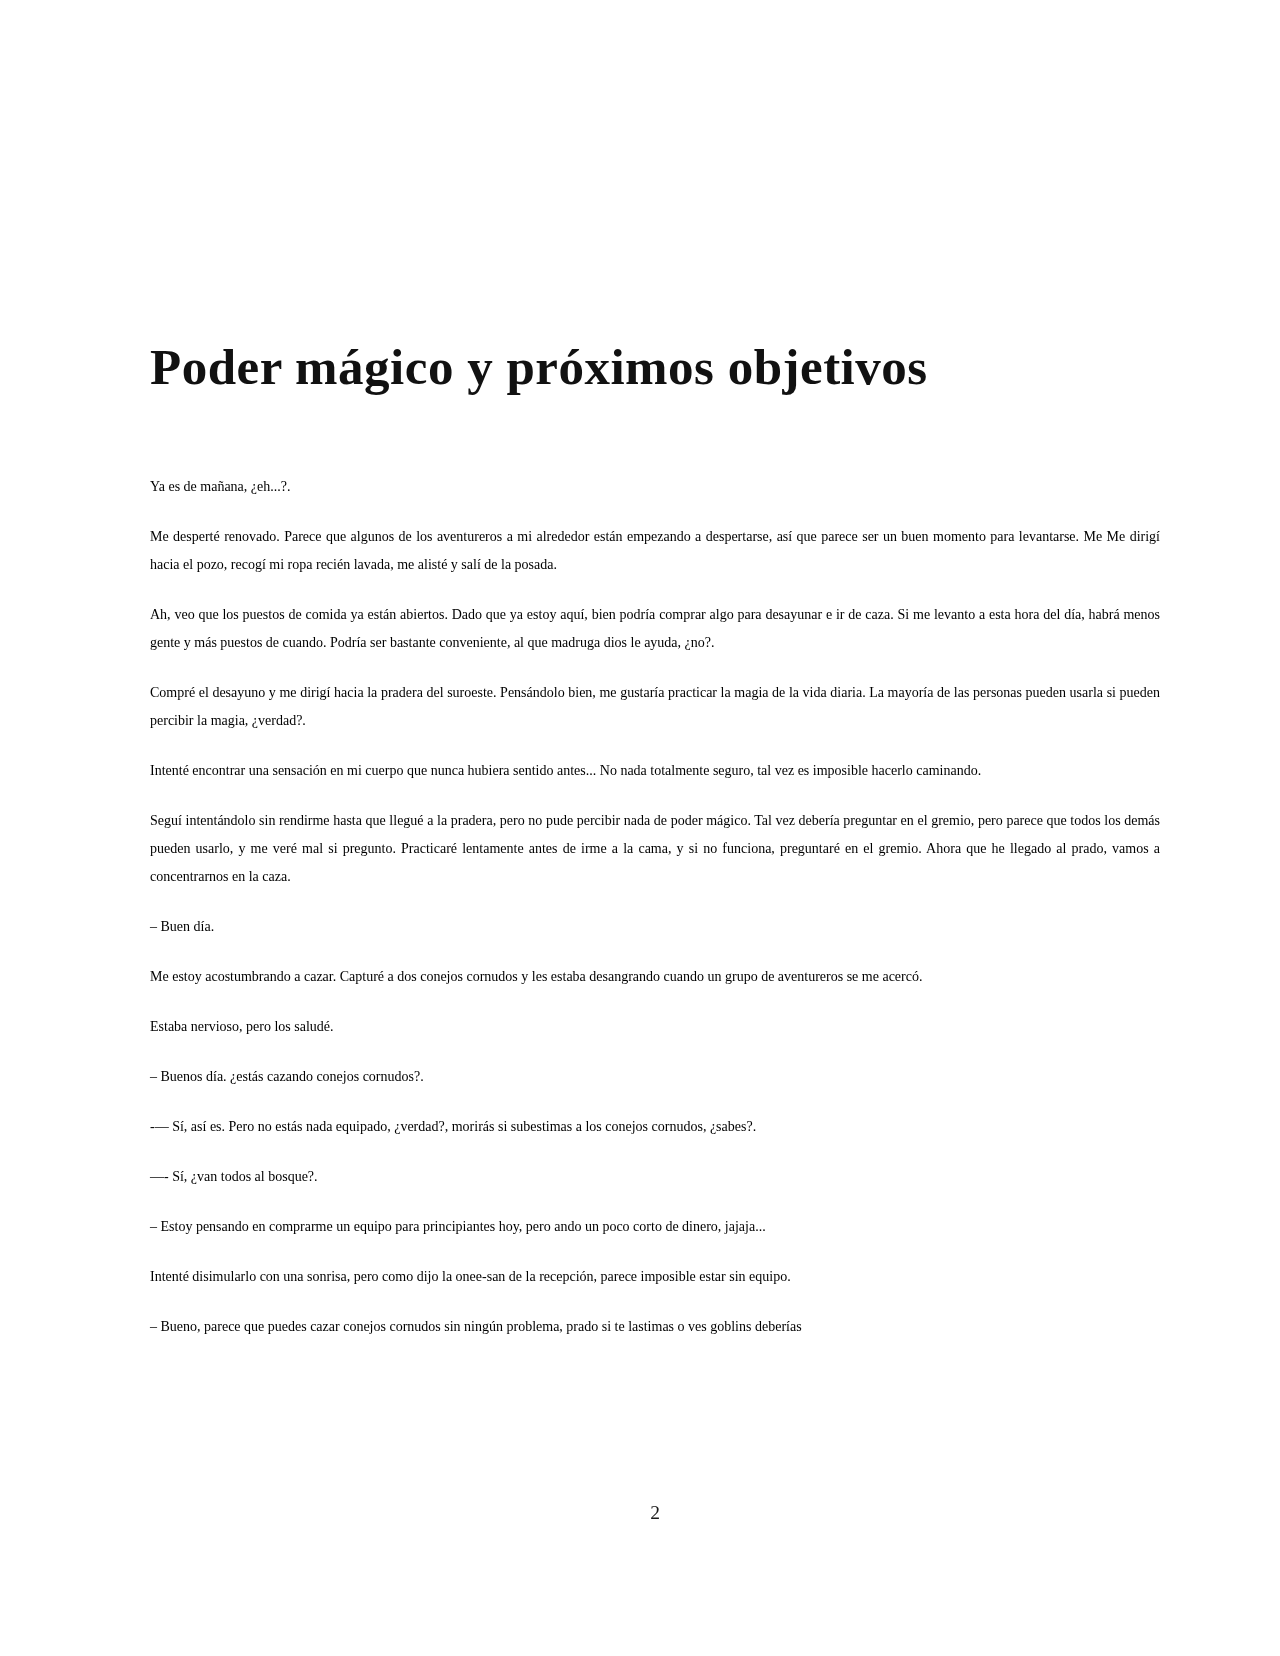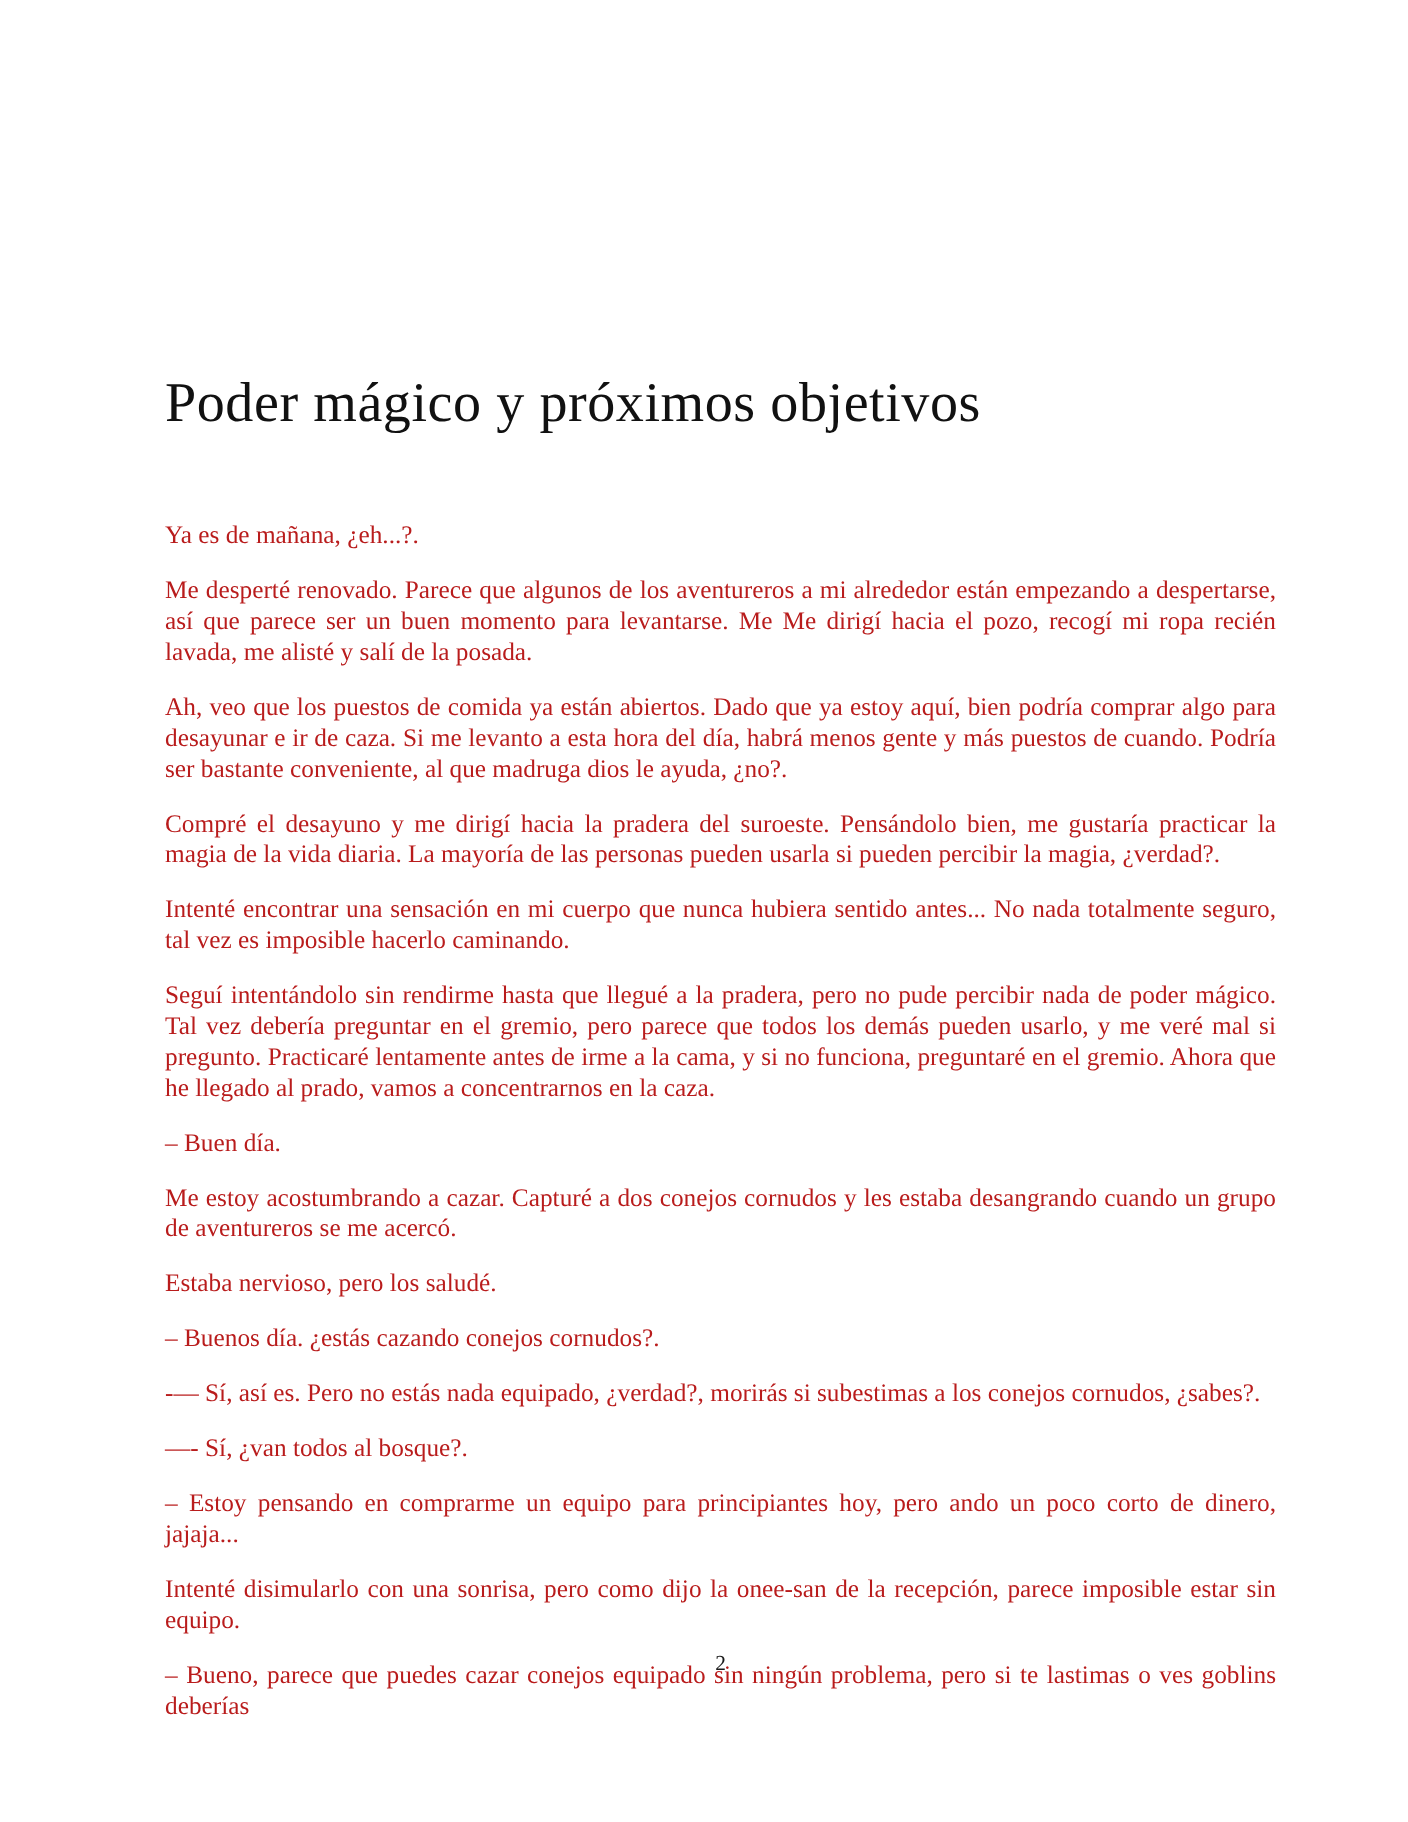--- a/index.html
+++ b/index.html
@@ -19,33 +19,33 @@
     box-sizing: border-box;
     width: 1280px;
     height: 1656px;
     padding: 341px 120px 0 150px; 
     position: relative;
   }
   h1.chapter-title {
     margin: 0;
     font-size: 51px;
     line-height: 52px;
-    font-weight: normal;
+    font-weight: bold;
     letter-spacing: 0.5px;
     color: #111111;
   }
   .body-text {
     margin-top: 80px;
   }
   .body-text p {
     margin: 0 0 22px 0;
-    font-size: 23px;
+    font-size: 14px;
     line-height: 28px;
     text-align: justify;
-    color: #b91c1c;
+    color: #000000;
   }
   .page-footer {
     position: absolute;
     left: 150px;
     top: 1502px;
     width: 1010px;
     text-align: center;
     font-size: 19.5px;
     color: #1a1a1a;
   }
@@ -64,17 +64,17 @@
     <p>Intenté encontrar una sensación en mi cuerpo que nunca hubiera sentido antes... No nada totalmente seguro, tal vez es imposible hacerlo caminando.</p>
     <p>Seguí intentándolo sin rendirme hasta que llegué a la pradera, pero no pude percibir nada de poder mágico. Tal vez debería preguntar en el gremio, pero parece que todos los demás pueden usarlo, y me veré mal si pregunto. Practicaré lentamente antes de irme a la cama, y si no funciona, preguntaré en el gremio. Ahora que he llegado al prado, vamos a concentrarnos en la caza.</p>
     <p>– Buen día.</p>
     <p>Me estoy acostumbrando a cazar. Capturé a dos conejos cornudos y les estaba desangrando cuando un grupo de aventureros se me acercó.</p>
     <p>Estaba nervioso, pero los saludé.</p>
     <p>– Buenos día. ¿estás cazando conejos cornudos?.</p>
     <p>-— Sí, así es. Pero no estás nada equipado, ¿verdad?, morirás si subestimas a los conejos cornudos, ¿sabes?.</p>
     <p>—- Sí, ¿van todos al bosque?.</p>
     <p>– Estoy pensando en comprarme un equipo para principiantes hoy, pero ando un poco corto de dinero, jajaja...</p>
     <p>Intenté disimularlo con una sonrisa, pero como dijo la onee-san de la recepción, parece imposible estar sin equipo.</p>
-    <p>– Bueno, parece que puedes cazar conejos equipado sin ningún problema, pero si te lastimas o ves goblins deberías</p>
+    <p>– Bueno, parece que puedes cazar conejos cornudos sin ningún problema, prado si te lastimas o ves goblins deberías</p>
   </div>
 
   <div class="page-footer">2</div>
 </div>
 
 </body></html>

